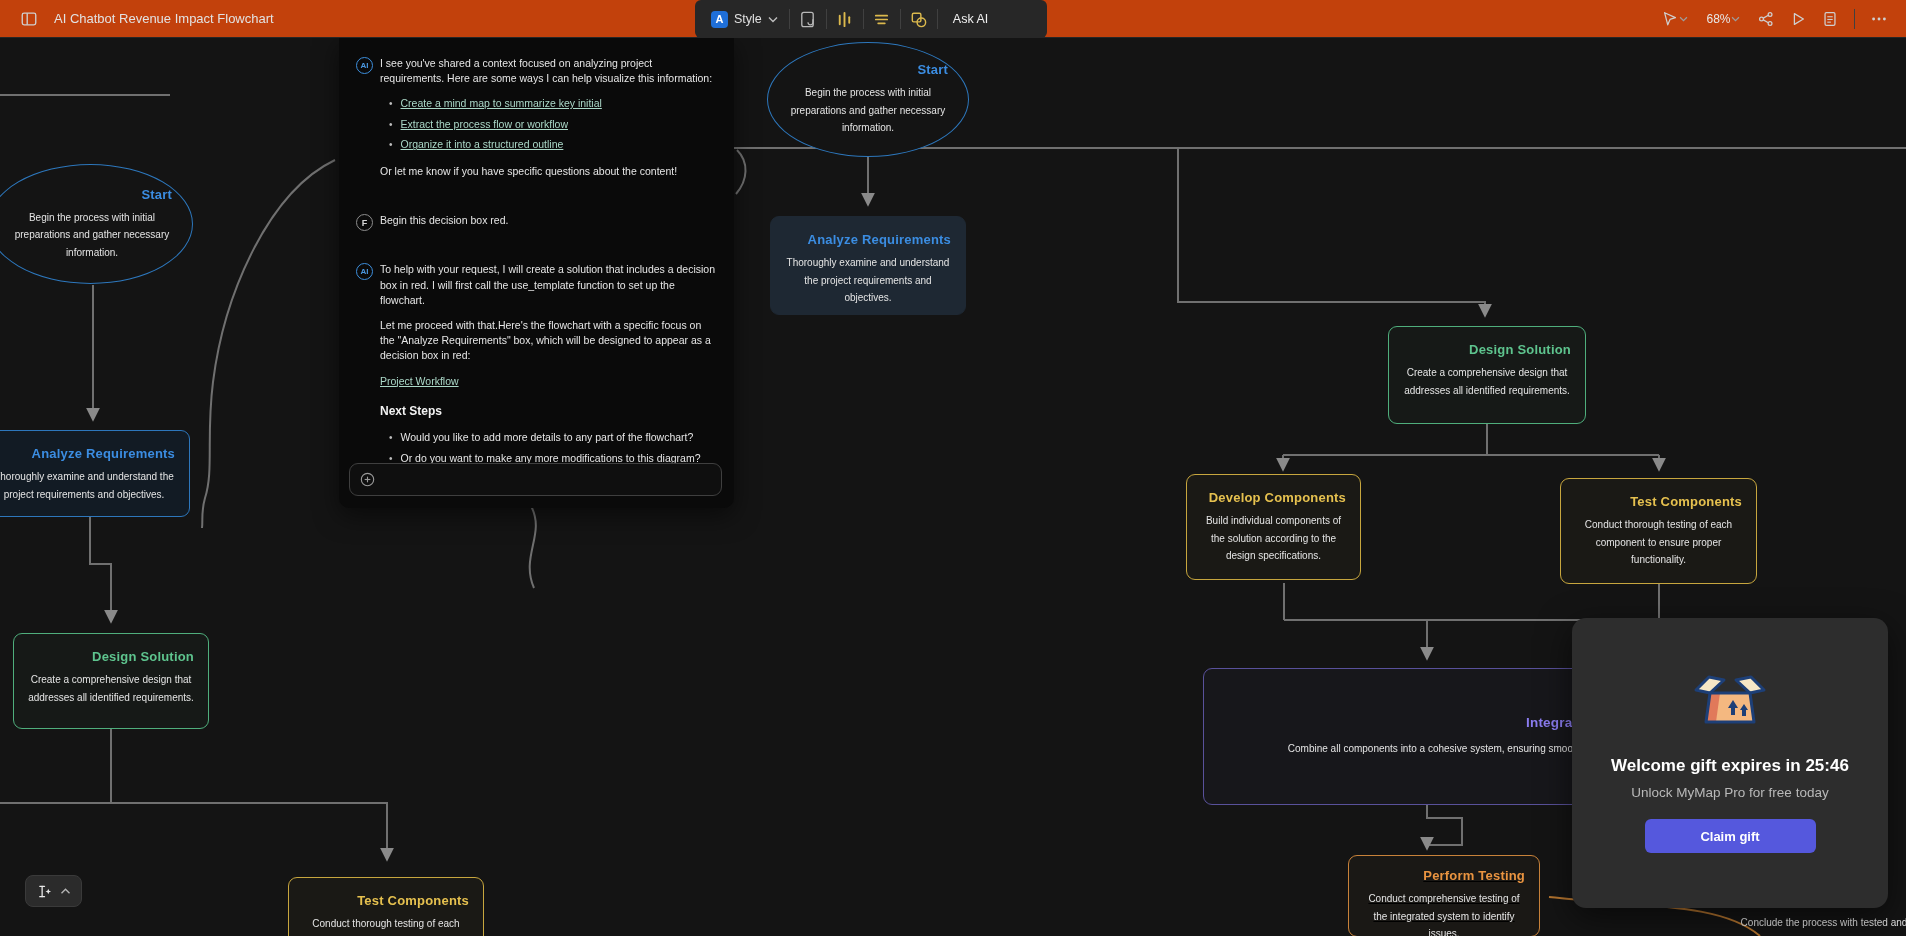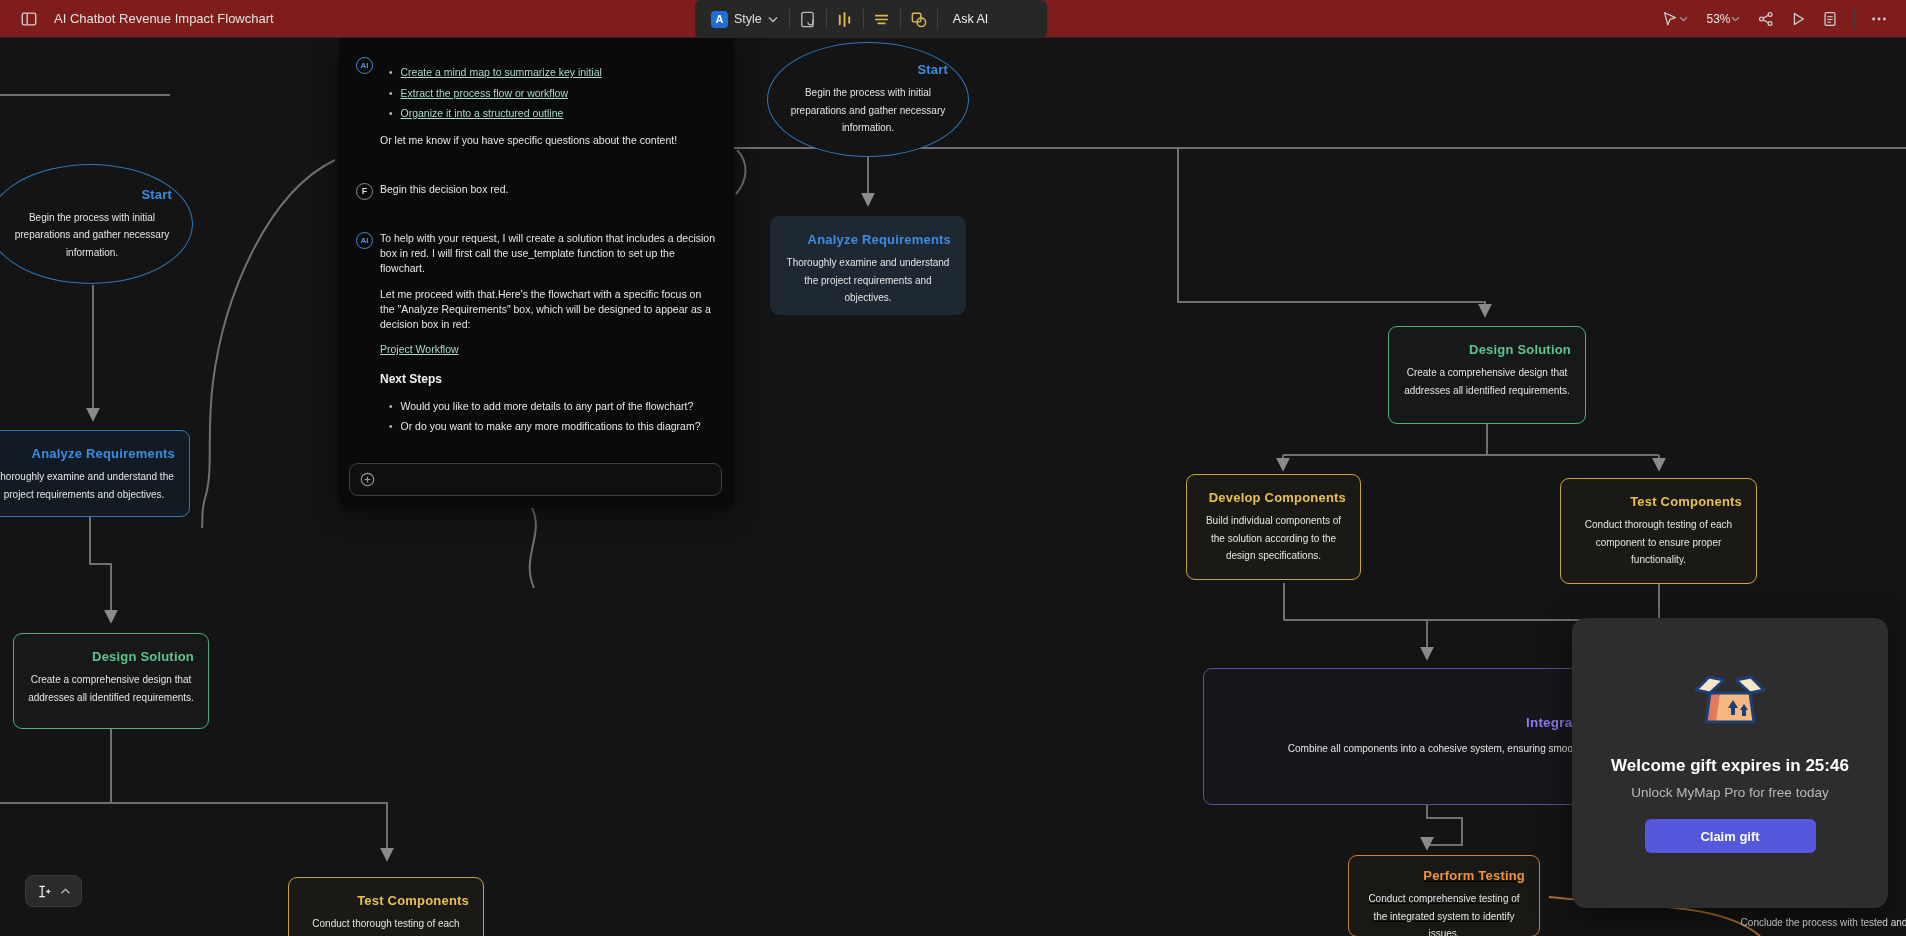--- a/index.html
+++ b/index.html
@@ -2,21 +2,21 @@
 <html><head>
 <meta charset="utf-8">
 <style>
   * { margin:0; padding:0; box-sizing:border-box; }
   html,body { width:1906px; height:936px; overflow:hidden; background:#141414;
     font-family:"Liberation Sans", sans-serif; }
   .app { position:relative; width:1906px; height:936px; }
 
   
   .topbar { position:absolute; left:0; top:0; width:1906px; height:38px;
-    background:#7f1d1d; border-bottom:1px solid #262626; z-index:60;
+    background:#c2410c; border-bottom:1px solid #262626; z-index:60;
     display:flex; align-items:center; }
   .tb-left { display:flex; align-items:center; gap:12px; padding-left:16px; }
   .icon-btn { display:flex; align-items:center; justify-content:center;
     width:26px; height:26px; border-radius:5px; cursor:pointer; }
   .doc-title { color:#e2e2e2; font-size:13px; }
   .tb-center { position:absolute; left:695px; top:0; height:38px; width:352px;
     background:#272727; border-radius:6px; display:flex; align-items:center; padding:0 10px; }
   .tb-group { display:flex; align-items:center; gap:6px; padding:0 6px; }
   .tb-divider { width:1px; height:20px; background:#404040; margin:0 5px; }
   .style-a { width:17px; height:17px; background:#1f6fd8; border-radius:4px;
@@ -240,21 +240,21 @@
     <div class="tb-right">
       <div class="icon-btn" style="width:38px">
         <svg width="18" height="18" viewBox="0 0 20 20">
           <path d="M4,3 L16,8.5 L10,10.5 L7.5,16.5 Z" stroke="#cfcfcf" stroke-width="1.4" fill="none" stroke-linejoin="round"></path>
         </svg>
         <svg width="9" height="6" viewBox="0 0 10 7">
           <polyline points="1,1.5 5,5.5 9,1.5" stroke="#9d9d9d" stroke-width="1.4" fill="none"></polyline>
         </svg>
       </div>
       <div class="icon-btn" style="width:48px">
-        <span class="zoom-label">53%</span>
+        <span class="zoom-label">68%</span>
         <svg width="9" height="6" viewBox="0 0 10 7">
           <polyline points="1,1.5 5,5.5 9,1.5" stroke="#9d9d9d" stroke-width="1.4" fill="none"></polyline>
         </svg>
       </div>
       <div class="icon-btn">
         <svg width="18" height="18" viewBox="0 0 20 20">
           <g stroke="#cfcfcf" stroke-width="1.4" fill="none">
             <circle cx="14.5" cy="5" r="2.1"></circle>
               <circle cx="5" cy="10" r="2.1"></circle>
               <circle cx="14.5" cy="15" r="2.1"></circle>
@@ -286,20 +286,21 @@
             <circle cx="16" cy="10" r="1.6" fill="#cfcfcf"></circle>
         </svg>
       </div>
     </div>
   </header>
 
   <aside class="chat-panel">
     <div class="msg">
       <div class="avatar">AI</div>
       <div class="msg-body">
+        <p>I see you've shared a context focused on analyzing project requirements. Here are some ways I can help visualize this information:</p>
         <ul class="chat-list">
           <li>
             <span class="bullet-dot">•</span>
             <span class="chat-link">Create a mind map to summarize key initial</span>
           </li>
           <li>
             <span class="bullet-dot">•</span>
             <span class="chat-link">Extract the process flow or workflow</span>
           </li>
           <li>

